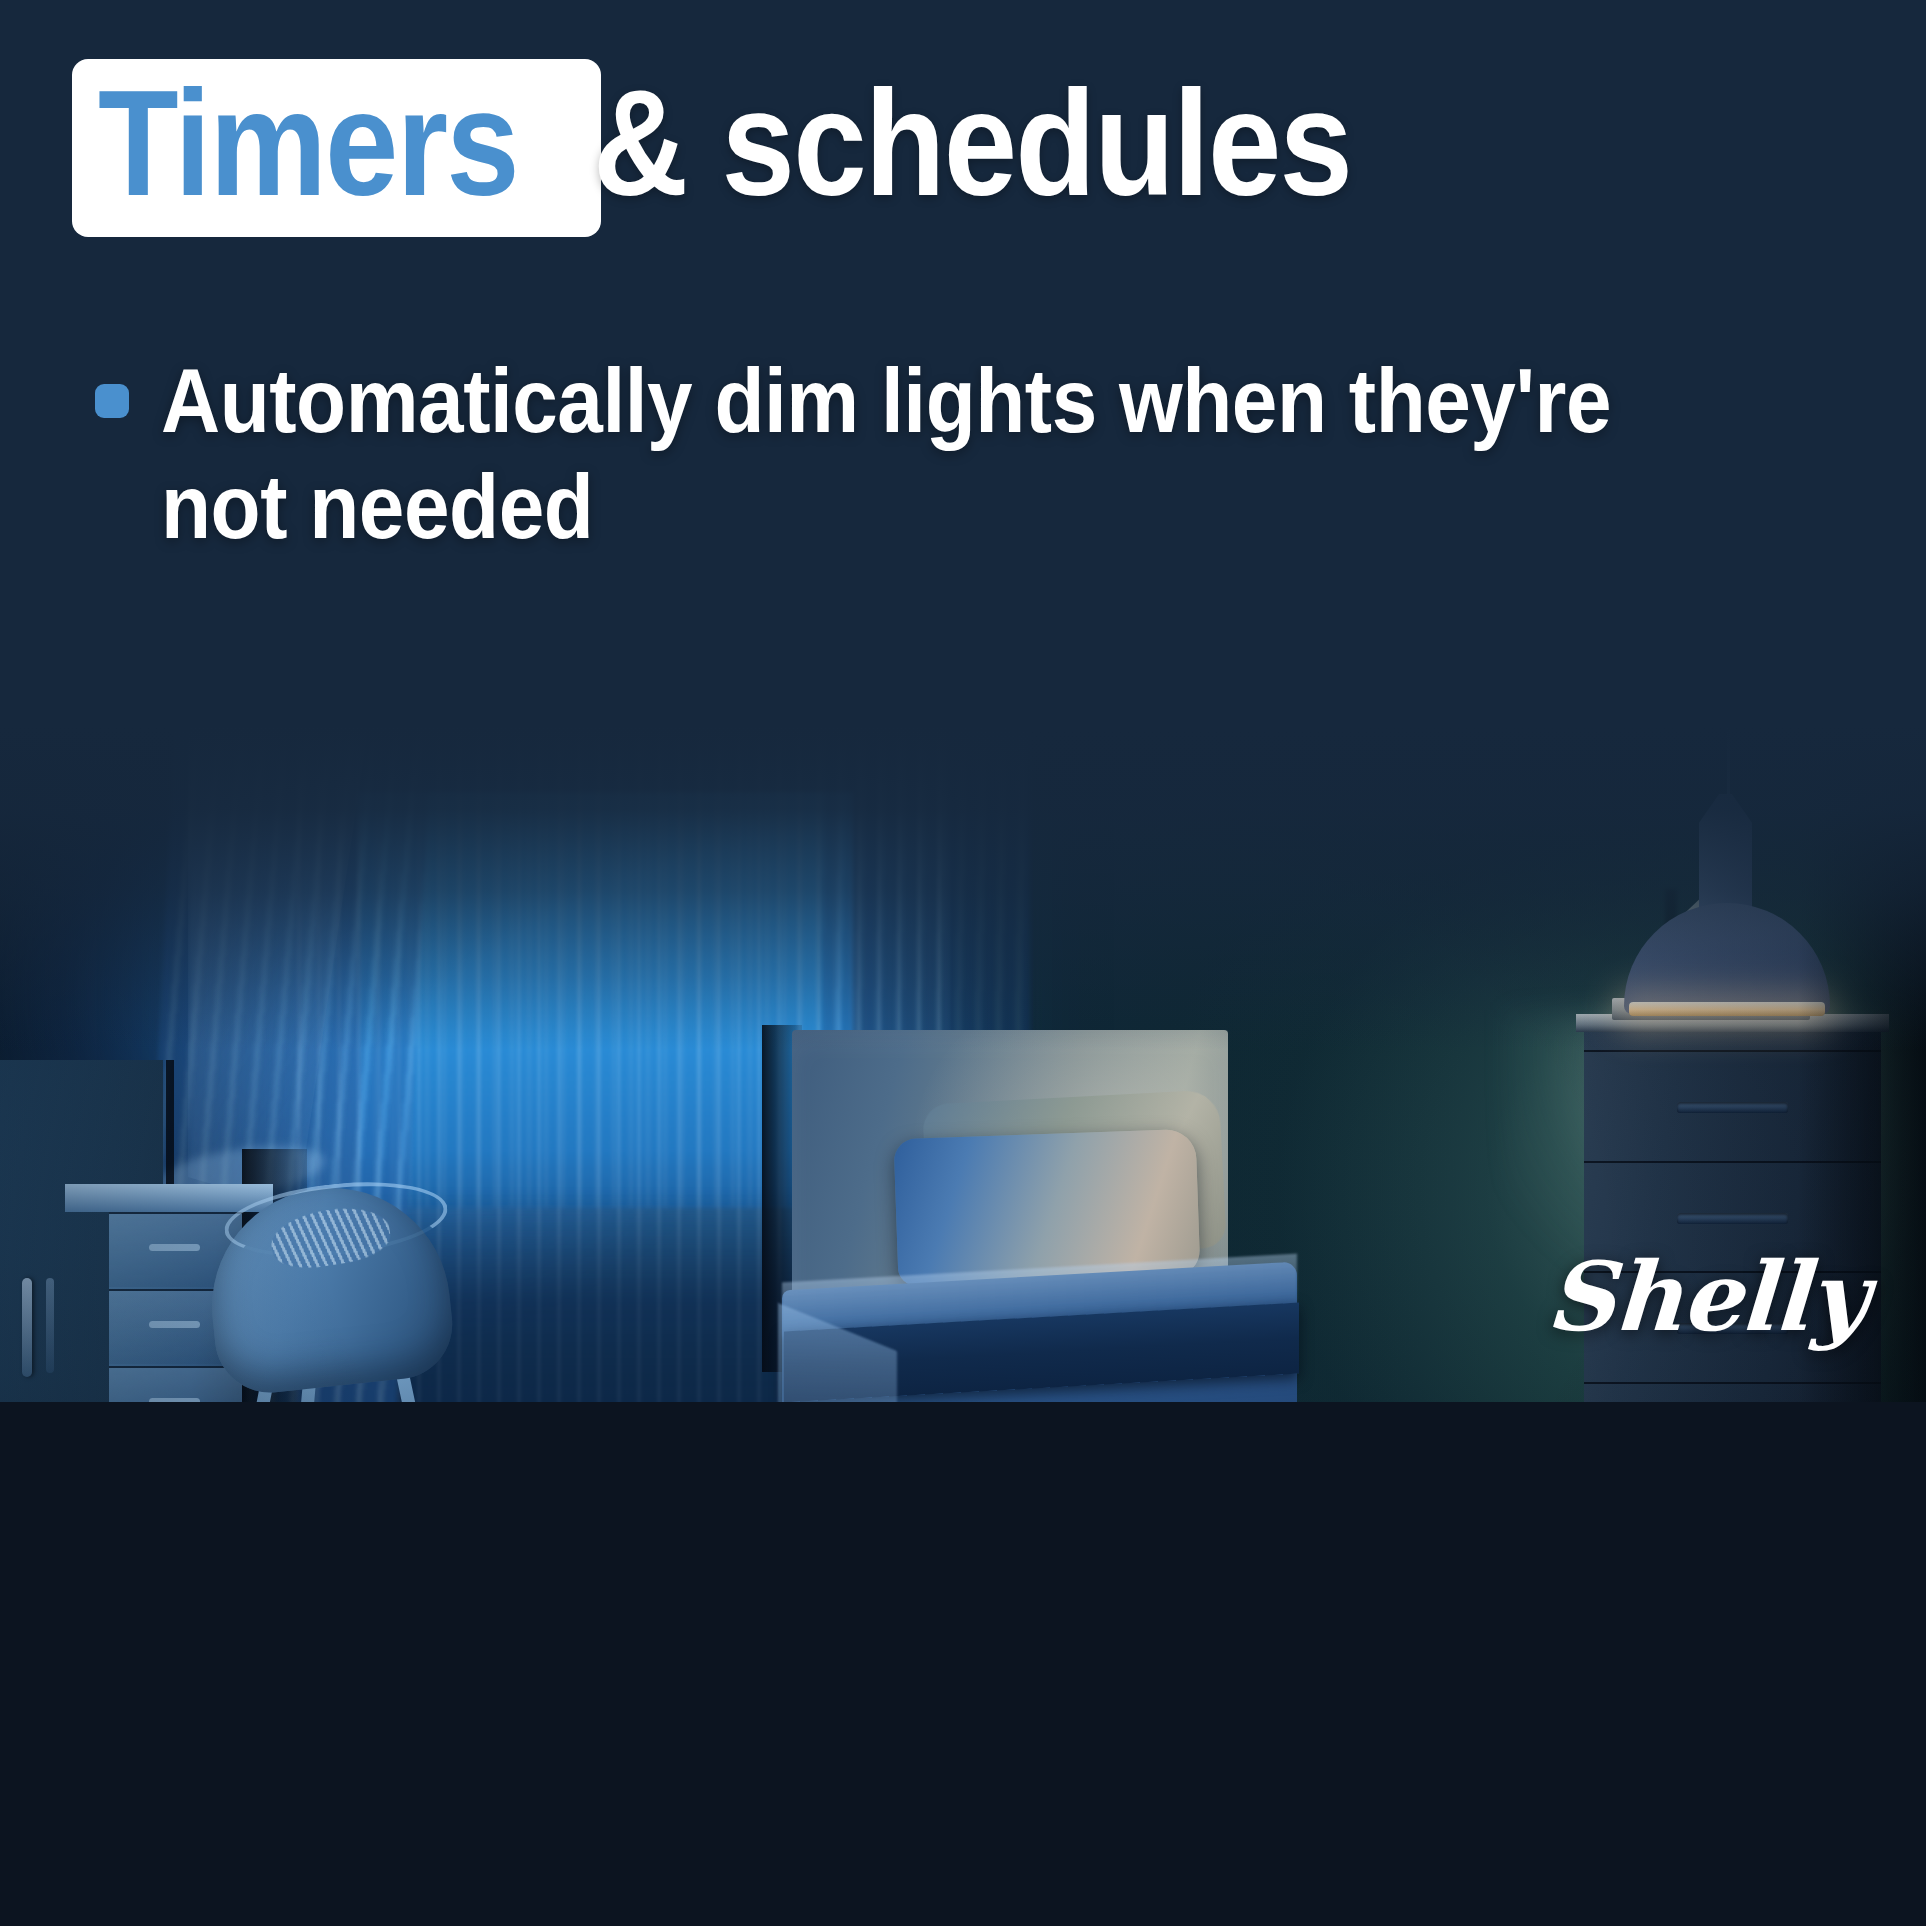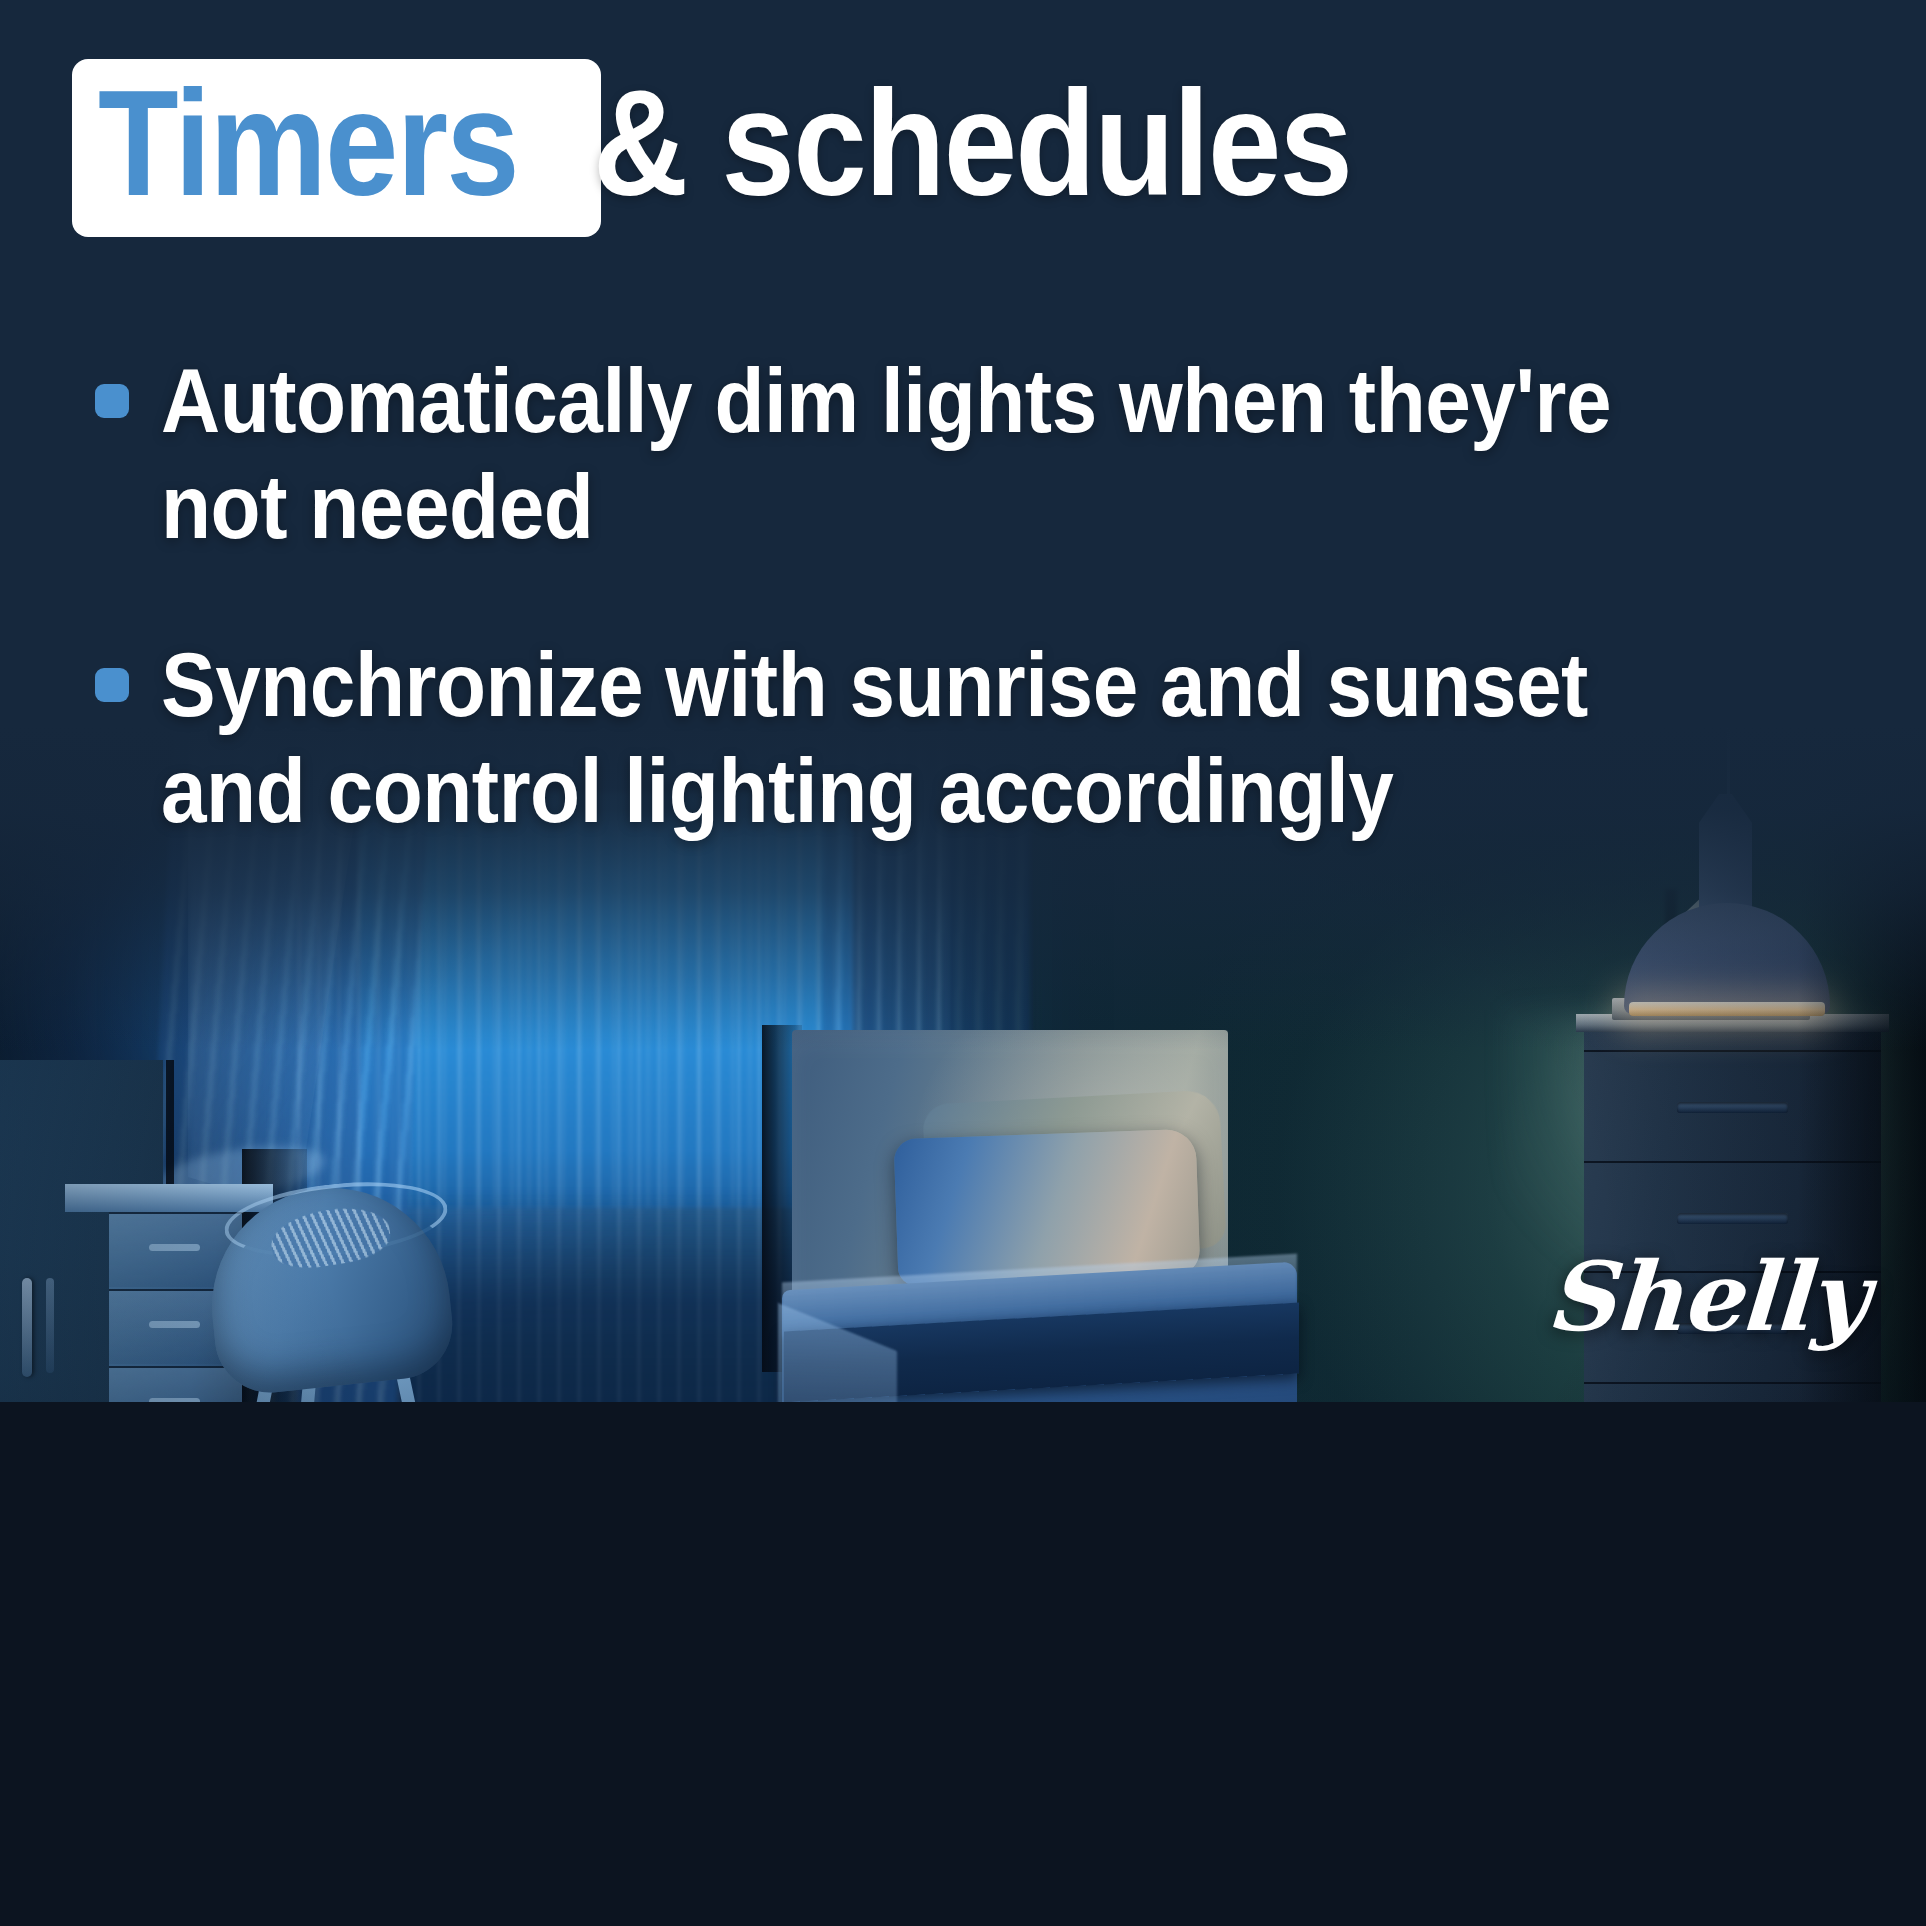--- a/index.html
+++ b/index.html
@@ -505,22 +505,18 @@
       <span>Timers</span>
     </div>
     <div class="hl-rest">&amp; schedules</div>
   </div>
 
   <div class="bullets">
     <div class="bullet">
       <div class="bullet-marker"></div>
       <div class="bullet-text">Automatically dim lights when they're not needed</div>
     </div>
-    <div class="bullet">
-      <div class="bullet-marker"></div>
-      <div class="bullet-text">Synchronize with sunrise and sunset and control lighting accordingly</div>
-    </div>
   </div>
 
   <div class="brand">Shelly</div>
 
 </div>
 
 
 </body></html>

